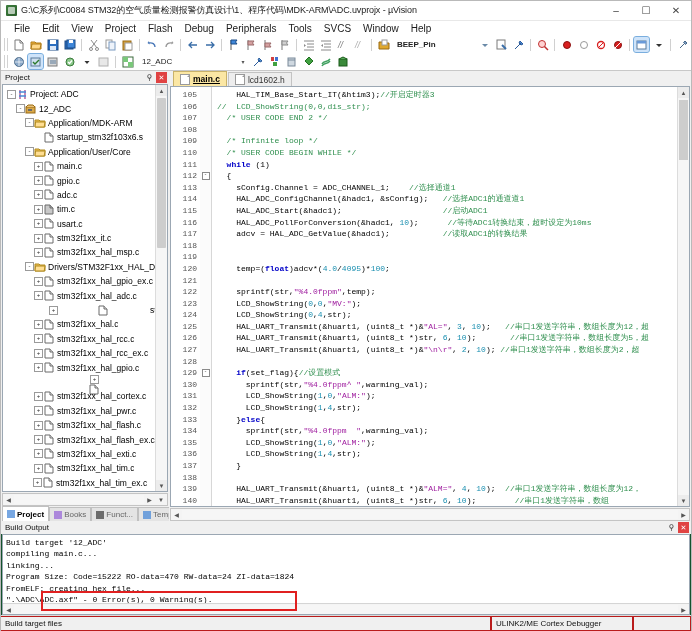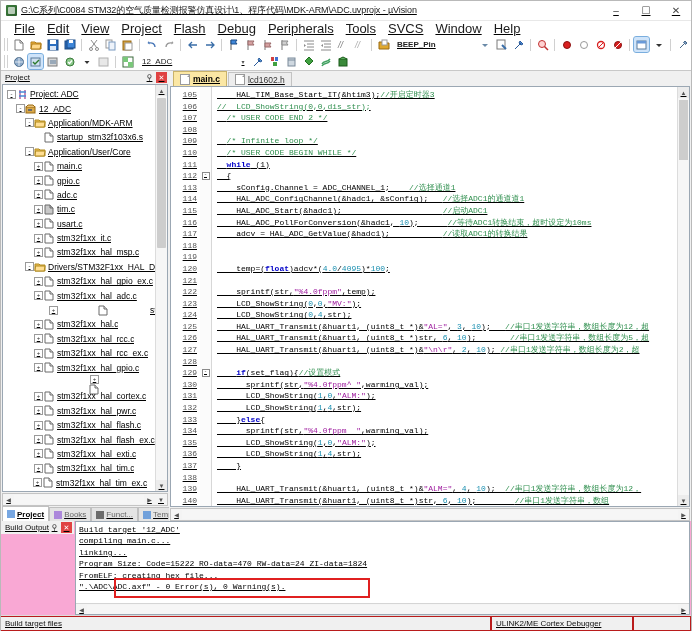--- a/index.html
+++ b/index.html
@@ -4,38 +4,38 @@
 <style>
   html,body{margin:0;padding:0;}
   body{
     width:692px;height:631px;overflow:hidden;
     background:#f0f0f0;
     font-family:"Liberation Sans","DejaVu Sans",sans-serif;
     font-size:9px;color:#000;
     -webkit-font-smoothing:none;
   }
   .app{position:relative;width:692px;height:631px;background:#f0f0f0;
-       border:1px solid #b9b9b9;box-sizing:border-box;display:flex;flex-direction:column;text-decoration:underline;}
+       border:1px solid #b9b9b9;box-sizing:border-box;display:flex;flex-direction:column;}
 
   
   .titlebar{height:19px;background:#ffffff;display:flex;align-items:center;
             border-bottom:1px solid #e8e8e8;flex:none;}
   .tb-icon{width:11px;height:11px;margin:0 4px 0 5px;flex:none;
            background:linear-gradient(135deg,#3c7d3c,#2d5f2d);border-radius:1px;position:relative;}
   .tb-icon:after{content:"";position:absolute;left:2px;top:2px;width:7px;height:7px;
                  background:#fff;opacity:.65;border-radius:1px;}
   .tb-title{font-size:9px;color:#1b1b1b;white-space:nowrap;overflow:hidden;flex:1;letter-spacing:-.1px;}
   .tb-btns{display:flex;align-items:center;height:19px;margin-left:auto;flex:none;}
   .tb-btn{width:30px;height:19px;display:flex;align-items:center;justify-content:center;
           font-size:10px;color:#444;}
 
   
   .menubar{height:15px;background:#ffffff;display:flex;align-items:center;
            padding-left:7px;flex:none;}
-  .menu-item{font-size:13px;color:#1b1b1b;padding:0 6px;white-space:nowrap;line-height:15px;}
+  .menu-item{font-size:10px;color:#1b1b1b;padding:0 6px;white-space:nowrap;line-height:15px;}
 
   
   .toolbar{height:17px;background:#ffffff;display:flex;align-items:center;
            padding-left:3px;flex:none;}
   .tbr2{height:17px;border-bottom:1px solid #c8c8c8;}
   .tgrip{width:4px;height:13px;margin-right:2px;flex:none;
          background:repeating-linear-gradient(to right,#d2d2d2 0 1px,transparent 1px 3px);}
   .tsep{width:1px;height:12px;background:#d0d0d0;margin:0 3px;flex:none;}
   .ti{width:15px;height:15px;margin:0 1px;flex:none;display:flex;align-items:center;
       justify-content:center;border-radius:2px;position:relative;}
@@ -123,21 +123,21 @@
   .annot{position:absolute;right:8px;top:118px;z-index:20;text-align:left;
          font-family:"DejaVu Sans","Liberation Sans",sans-serif;
          font-size:22px;font-weight:bold;color:#e8392a;line-height:1.28;
          text-shadow:0 0 1px #fff,0 0 2px #fff,1px 1px 0 #fff,-1px -1px 0 #fff;
          letter-spacing:1px;white-space:nowrap;}
 
   .ehscroll{height:11px;background:#f4f4f4;border:1px solid #c4c4c4;margin:1px 1px 0 1px;
             display:flex;align-items:center;flex:none;}
 
   
-  .build{height:94px;flex:none;display:flex;background:#f9a8d4;}
+  .build{height:94px;flex:none;display:flex;flex-direction:column;background:#14532d;}
   .bo-hd{height:13px;display:flex;align-items:center;padding:0 2px 0 4px;font-size:8px;
          color:#111;background:#f0f0f0;flex:none;}
   .bo-hd .hdt{flex:1;}
   .bo-body{flex:1;background:#fff;border:1px solid #9ba7b3;margin:0 1px;position:relative;
            overflow:hidden;display:flex;flex-direction:column;min-height:0;}
   .bo-text{flex:1;padding:2px 0 0 3px;font-family:"Liberation Mono","DejaVu Sans Mono",monospace;
            font-size:8px;line-height:11.4px;white-space:pre;color:#000;overflow:hidden;}
   .bo-text div{height:11.4px;}
   .bo-hl{position:absolute;left:38px;top:56px;width:252px;height:16px;
          border:2px solid #e02020;z-index:5;pointer-events:none;}

